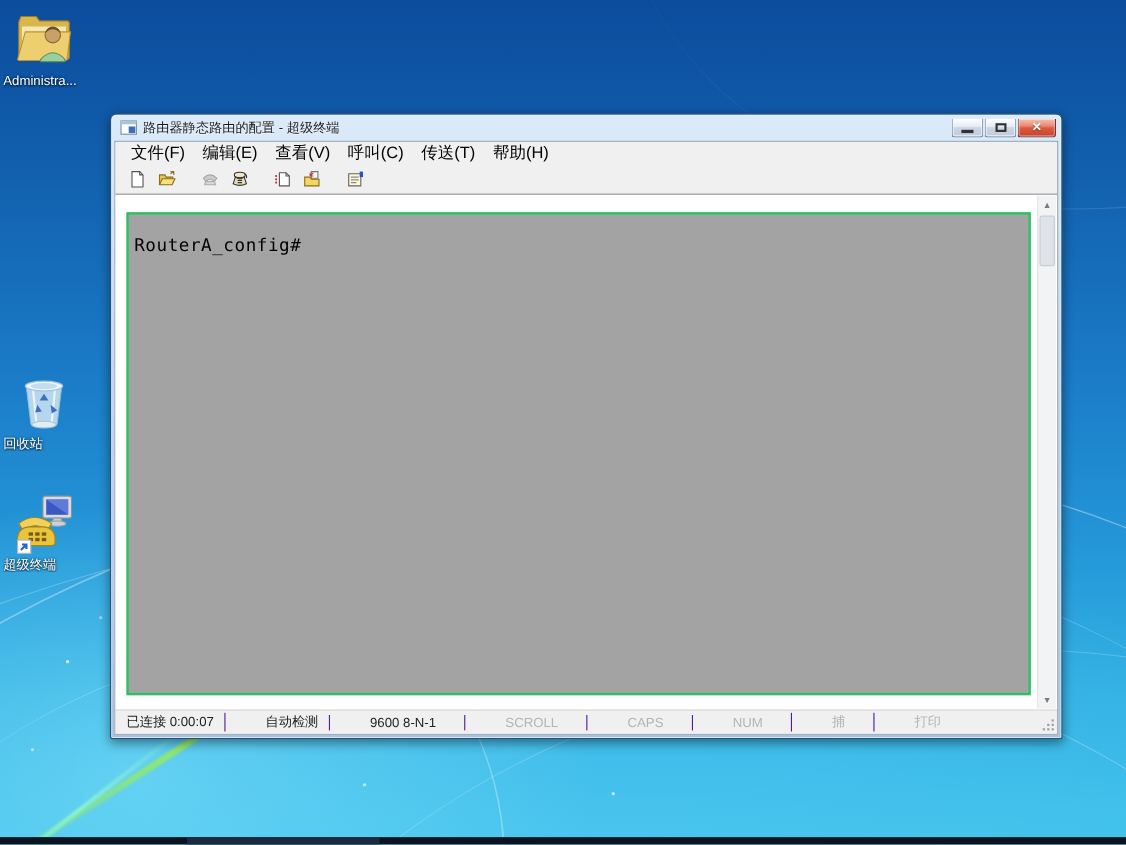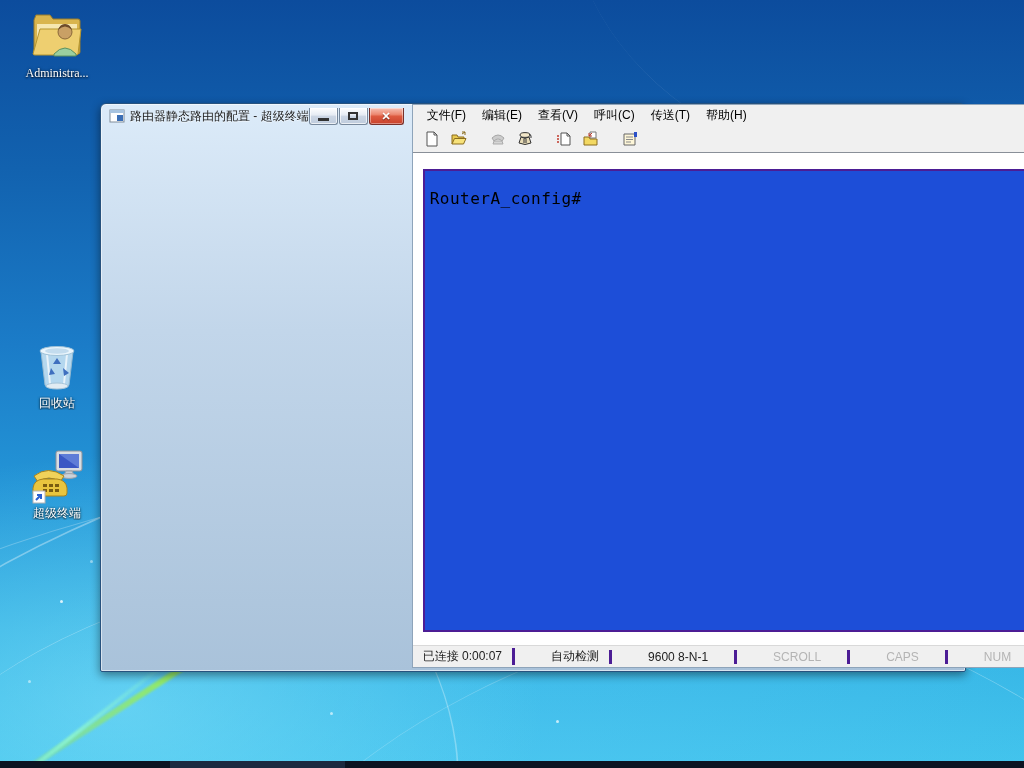--- a/index.html
+++ b/index.html
@@ -27,35 +27,35 @@
     transform:rotate(-33deg); filter:blur(1.2px); border-radius:3px;
   }
   .green-streak2 {
     position:absolute; width:260px; height:4px; left:-60px; top:736px;
     background:linear-gradient(90deg, rgba(140,240,200,0), rgba(140,245,210,.9), rgba(140,240,200,0));
     transform:rotate(-38deg); filter:blur(1px);
   }
   .spark { position:absolute; width:3px; height:3px; background:#fff; border-radius:50%; opacity:.8; }
 
   
-  .desk-icon { position:absolute; left:20px; width:74px; text-align:center; cursor:default;font-family:Liberation Serif, serif; }
+  .desk-icon { position:absolute; left:3px; width:74px; text-align:left; cursor:default; }
   .desk-icon svg { display:block; margin:0 auto; }
   .desk-icon .lbl {
     display:block; margin-top:2px; font-size:12px; color:#fff;
     text-shadow:0 1px 2px rgba(0,0,0,.85), 0 0 3px rgba(0,0,0,.6);
     line-height:14px; white-space:nowrap; overflow:hidden;
   }
 
   
   .win {
     position:absolute; left:100px; top:103px; width:866px; height:569px;
     background:linear-gradient(180deg, #dcebf9 0%, #c2d6ea 40%, #a9c2da 100%);
     border:1px solid #27527e; border-radius:6px 6px 2px 2px;
     box-shadow:0 3px 10px rgba(0,0,0,.45), inset 0 0 0 1px rgba(255,255,255,.55);
-    display:flex; flex-direction:row;
+    display:flex; flex-direction:column;
   }
   .titlebar { height:24px; display:flex; align-items:center; padding:0 5px 0 8px; flex:0 0 auto; }
   .title-icon { width:16px; height:14px; margin-right:5px; flex:0 0 auto; }
   .title-text { font-size:12px; color:#1a1a1a; text-shadow:0 1px 0 rgba(255,255,255,.6); white-space:nowrap; }
   .win-btns { margin-left:auto; display:flex; gap:1px; align-items:flex-start; padding-top:1px; }
   .wbtn {
     width:29px; height:17px; border:1px solid #77889c; border-radius:0 0 3px 3px; border-top:none;
     background:linear-gradient(180deg, #fefefe 0%, #e5ebf3 45%, #ccd6e4 50%, #bfccdd 100%);
     display:flex; align-items:center; justify-content:center; cursor:default;
     box-shadow:inset 0 0 0 1px rgba(255,255,255,.7);
@@ -68,46 +68,46 @@
   .glyph-min { width:11px; height:3px; background:#333; margin-top:6px; }
   .glyph-max { width:10px; height:8px; border:2px solid #333; }
   .glyph-x { color:#fff; font-size:11px; font-weight:bold; text-shadow:0 1px 1px rgba(0,0,0,.5); line-height:1; }
 
   .win-body {
     flex:1 1 auto; margin:0 3px 3px 3px; background:#f0f0f0;
     border:1px solid #8ea4ba; display:flex; flex-direction:column; min-height:0;
   }
   
   .menubar { height:21px; display:flex; align-items:center; padding-left:6px; background:#f0f0f0; flex:0 0 auto; }
-  .menu-item { font-size:12px; color:#000; padding:2px 8px; cursor:default; }
+  .menu-item { font-size:15px; color:#000; padding:2px 8px; cursor:default; }
   
   .toolbar { height:26px; display:flex; align-items:center; padding-left:8px; gap:4px; background:#f0f0f0; flex:0 0 auto; }
   .tbtn { width:23px; height:22px; display:flex; align-items:center; justify-content:center; border:1px solid transparent; border-radius:2px; }
   .tgap { width:8px; }
   
   .term-wrap { flex:1 1 auto; position:relative; background:#fff; border-top:1px solid #898f98; min-height:0; }
   .term-inner {
     position:absolute; left:10px; top:16px; right:24px; bottom:13px;
-    border:2px solid #4c1d95; background:#1d4ed8; overflow:hidden;
+    border:2px solid #22c55e; background:#a3a3a3; overflow:hidden;
   }
   .term-text {
     font-family:"DejaVu Sans Mono", monospace; font-size:16px; color:#000;
     padding:18px 5px; white-space:pre; letter-spacing:.5px;
   }
   .vscroll { position:absolute; top:1px; right:1px; bottom:1px; width:17px; background:#f2f3f5; border-left:1px solid #e2e2e2; }
   .varrow { position:absolute; left:0; width:16px; height:16px; background:#f2f3f5; color:#7a7a7a; font-size:8px; display:flex; align-items:center; justify-content:center; }
   .varrow.up { top:0; } .varrow.down { bottom:0; }
   .vthumb { position:absolute; left:1px; top:18px; width:14px; height:46px; background:#dfe3e8; border:1px solid #c6cdd6; border-radius:2px; }
   
   .statusbar {
     height:22px; display:flex; align-items:center; background:#f0f0f0;
     border-top:1px solid #d9d9d9; font-size:12px; color:#222; flex:0 0 auto; position:relative;
   }
   .seg { padding:0 10px; white-space:nowrap; }
-  .seg + .seg { border-left:3px solid #4c1d95;padding-left:36px; }
+  .seg + .seg { border-left:1px solid #4c1d95;padding-left:36px; }
   .seg.dim { color:#b4b4b4;margin-left:16px; }
   .grip { position:absolute; right:3px; bottom:3px; width:10px; height:10px; }
   .grip i { position:absolute; width:2px; height:2px; background:#9aa0a6; }
 
   
   .taskbar-edge { position:absolute; left:0; bottom:0; width:1024px; height:7px; background:#0c1422; }
   .taskbar-edge .tb-seg { position:absolute; left:170px; top:0; width:175px; height:7px; background:#1c2a40; }
 </style>
 </head>
 <body>

